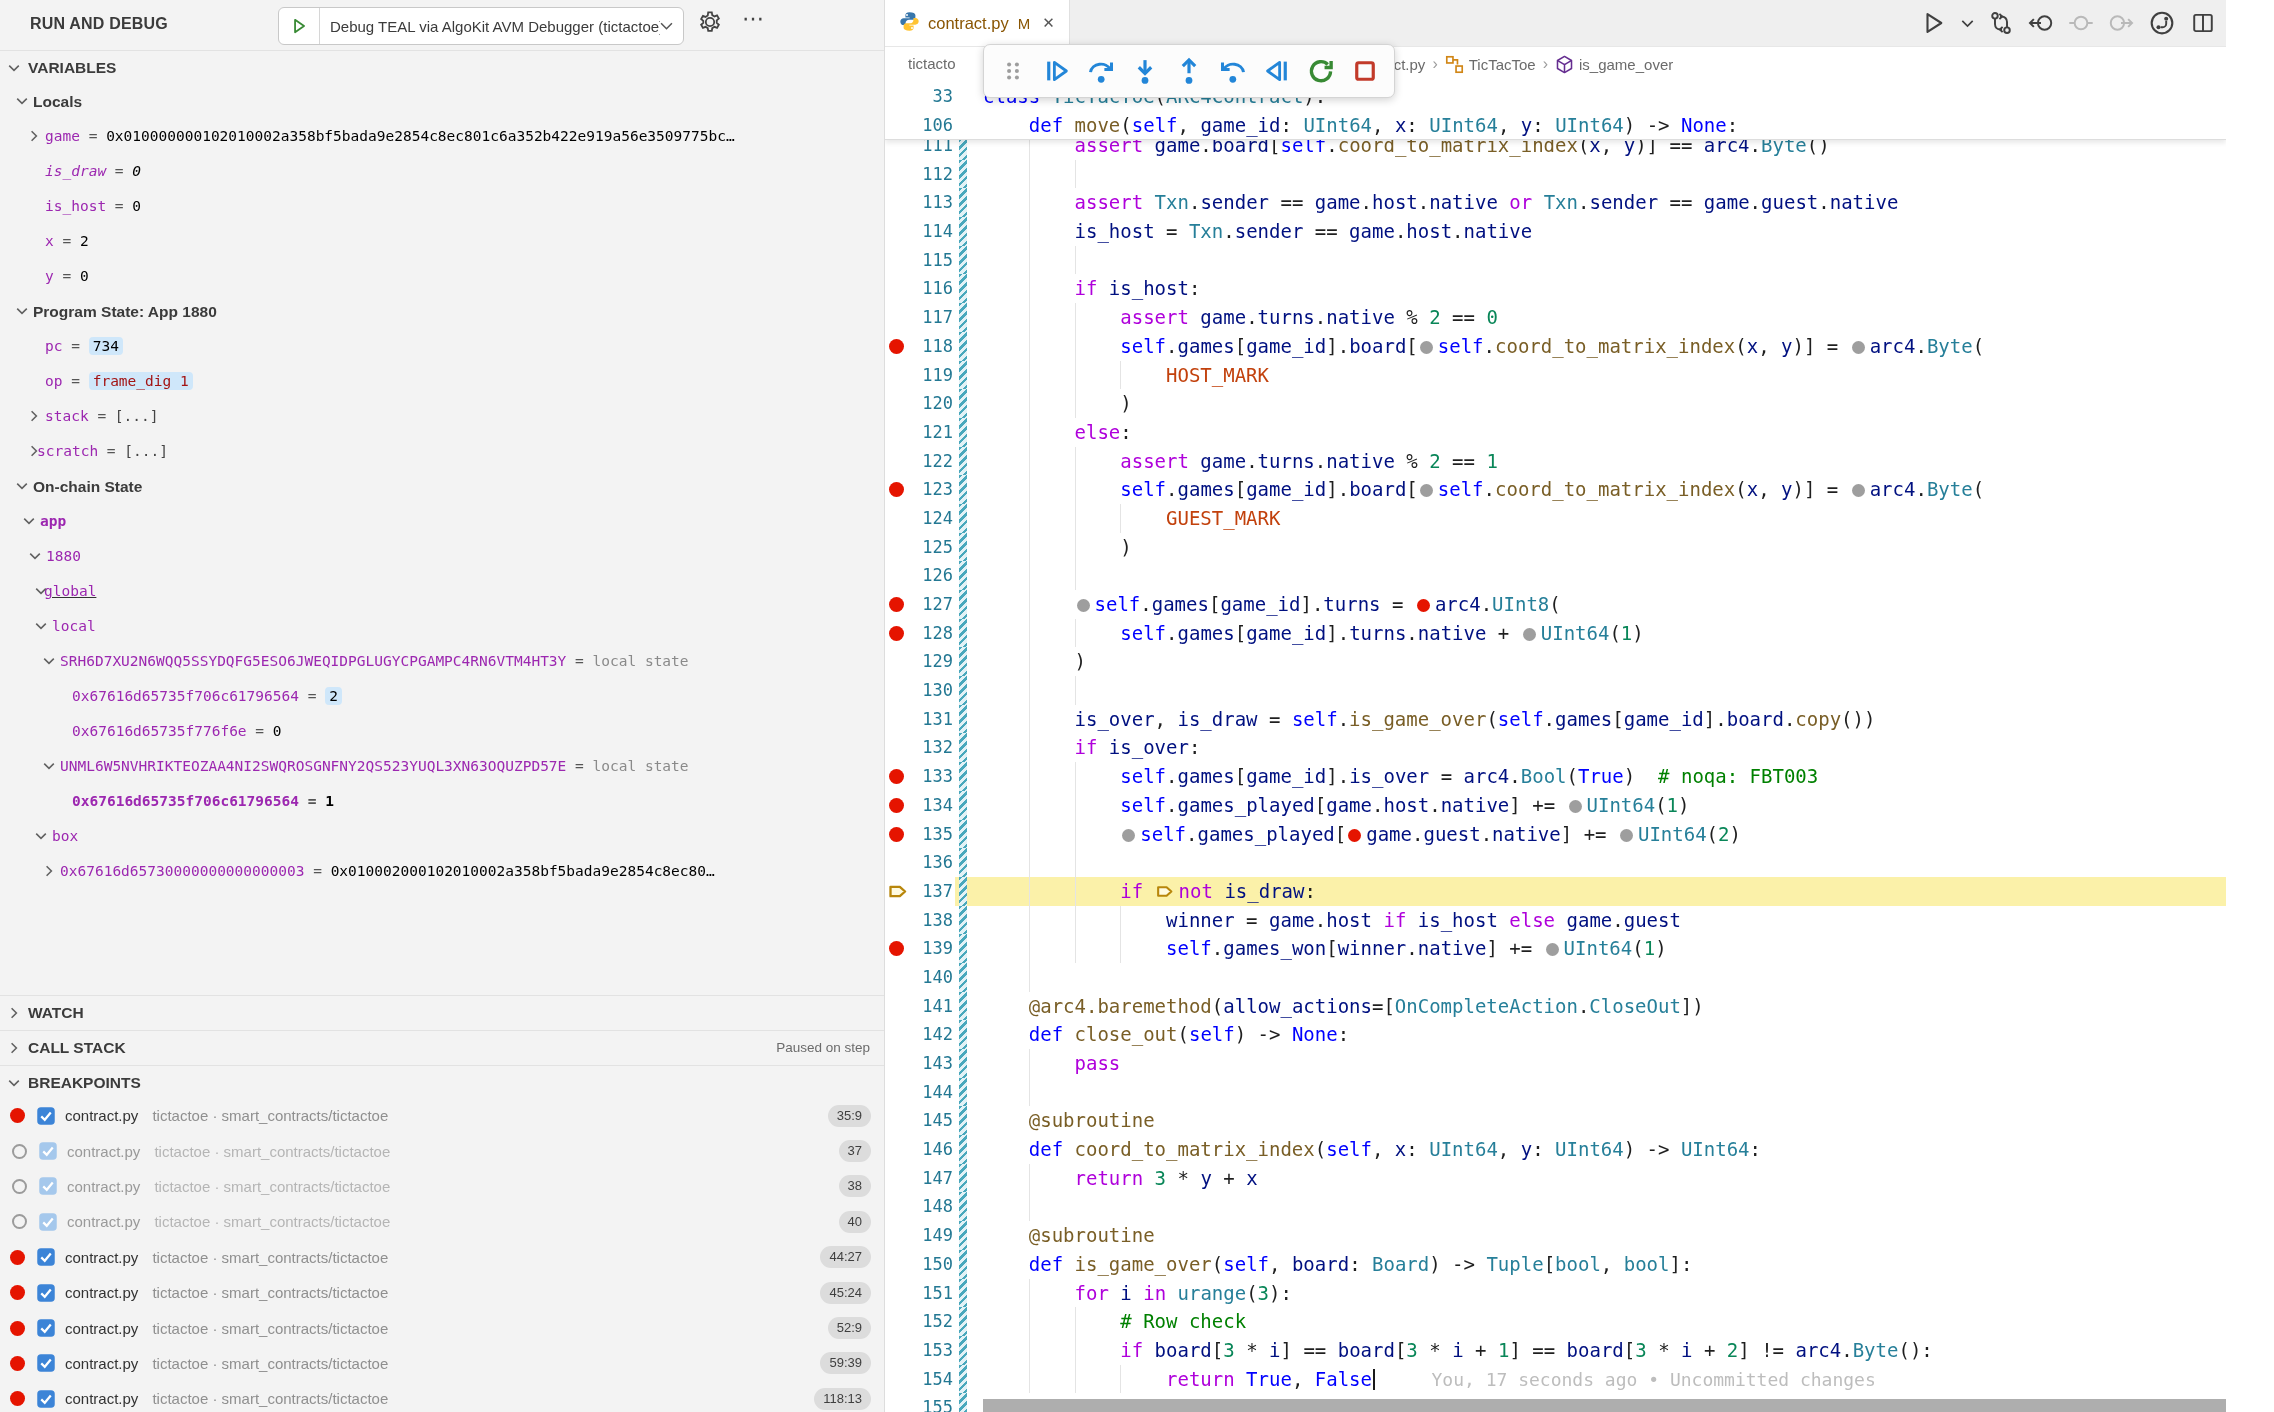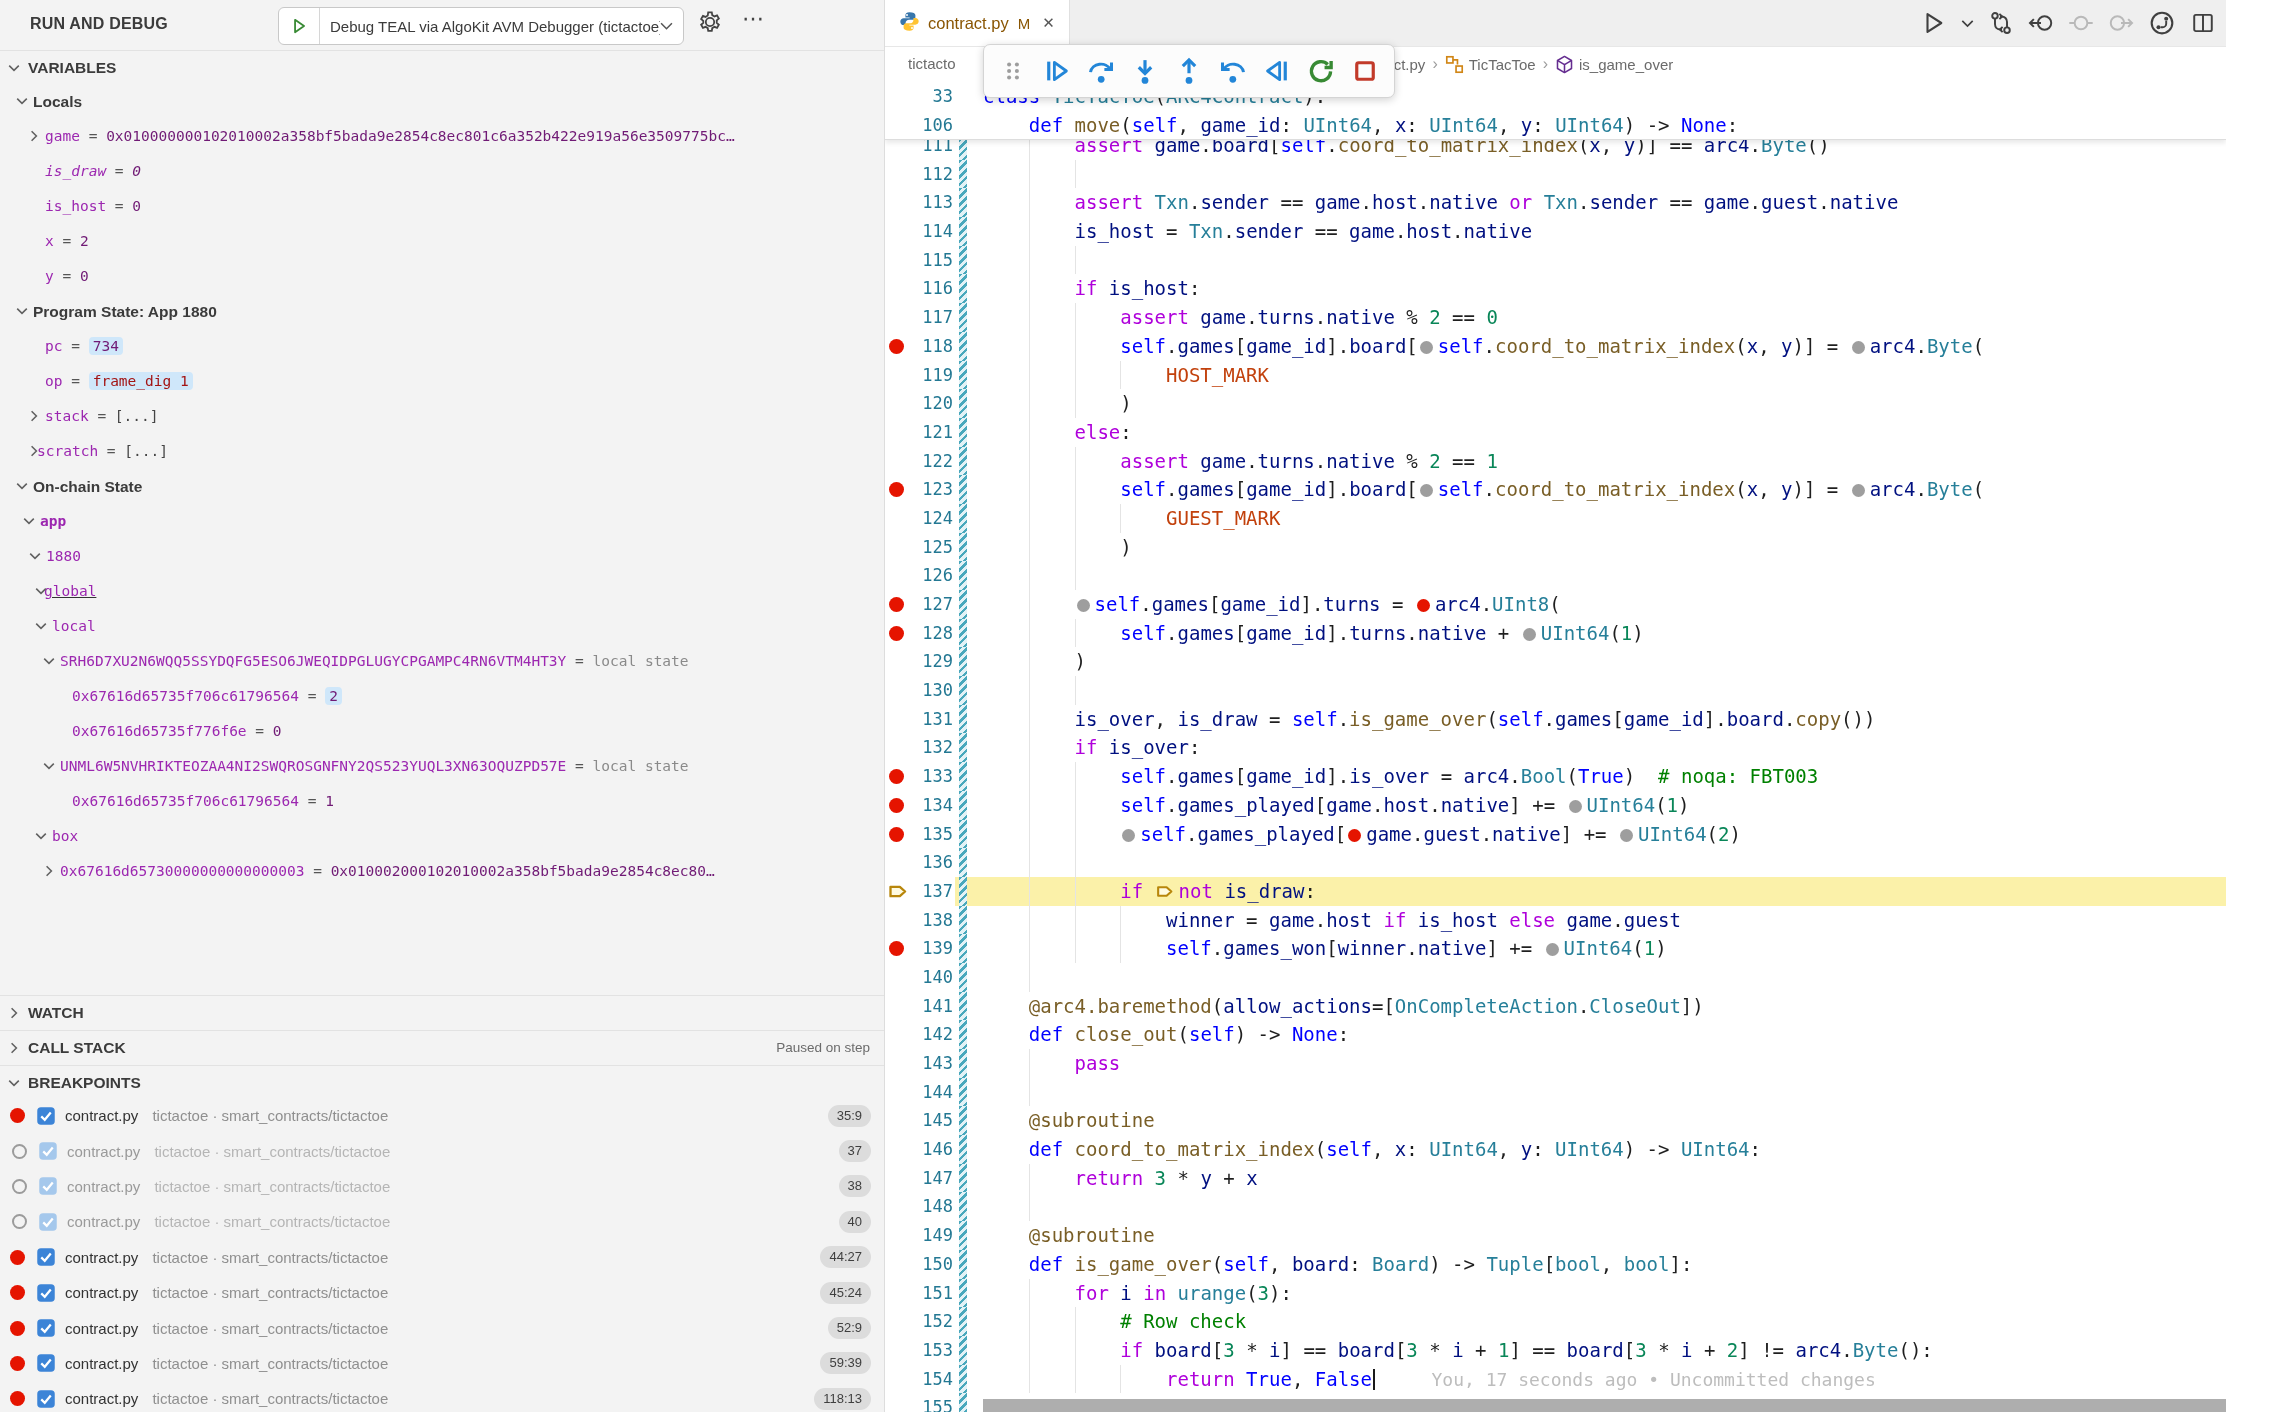--- a/index.html
+++ b/index.html
@@ -16,21 +16,21 @@
   .sect-head{position:relative;height:33px;border-top:1px solid #e2e2e2;display:flex;align-items:center;}
   .sect-head .chev{margin:0 8px 0 8px;}
   .sect-head .sect-label{font-size:15.5px;font-weight:bold;color:#3b3b3b;}
   .sect-head .right-note{position:absolute;right:14px;font-size:13.5px;color:#6b6b6b;font-weight:normal;}
   #vars-tree{position:relative;}
   .trow{position:relative;height:35px;line-height:35px;white-space:nowrap;font-family:"DejaVu Sans Mono",monospace;font-size:14.5px;color:#333;}
   .trow .chev{position:absolute;top:11px;}
   .tlabel{font-family:"Liberation Sans",sans-serif;font-weight:bold;font-size:15.5px;color:#3b3b3b;}
   .tkey{color:#9C27B0;}
   .teq{color:#555;}
-  .tv-g{color:#701a75;margin-top:44px;} .tv-r{color:#a31515;} .tv-p{color:#444;} .tv-m{color:#8a8a8a;}
+  .tv-g{color:#000000;margin-top:44px;} .tv-r{color:#a31515;} .tv-p{color:#444;} .tv-m{color:#8a8a8a;}
   .vhl{background:#cfe7fa;border-radius:4px;padding:1px 4px;}
   #bp-list .bprow{position:relative;height:35.4px;display:flex;align-items:center;}
   .bpmark{width:15px;height:15px;border-radius:50%;margin-left:10px;flex:none;}
   .bpmark.dot{background:#e51400;}
   .bpmark.circle{background:transparent;border:2px solid #9b9b9b;width:11px;height:11px;margin-left:12px;}
   .bpcheck{margin-left:11px;flex:none;display:flex;}
   .bpfile{font-size:15px;color:#333;margin-left:9px;}
   .bppath{font-size:15px;color:#8f8f8f;margin-left:14px;flex:1;white-space:nowrap;overflow:hidden;}
   .bpbadge{font-size:13px;color:#3f3f3f;background:#dcdcdc;border-radius:11px;height:22px;line-height:22px;padding:0 9px;margin-right:13px;flex:none;}
   .bprow.dim .bpfile{color:#9a9a9a;} .bprow.dim .bppath{color:#b5b5b5;}
@@ -167,21 +167,21 @@
               <path d="M1 3l4 4 4-4" fill="none" stroke="#616161" stroke-width="1.3"></path>
             </svg>
           </span><span class="tkey">SRH6D7XU2N6WQQ5SSYDQFG5ESO6JWEQIDPGLUGYCPGAMPC4RN6VTM4HT3Y</span><span class="teq"> = </span><span class="tv-m">local state</span></div>
         <div class="trow" style="padding-left: 72px;"><span class="tkey">0x67616d65735f706c61796564</span><span class="teq"> = </span><span class="tv-g vhl">2</span></div>
         <div class="trow" style="padding-left: 72px;"><span class="tkey">0x67616d65735f776f6e</span><span class="teq"> = </span><span class="tv-g">0</span></div>
         <div class="trow" style="padding-left: 60px;"><span class="chev" style="left:43px">
             <svg width="12" height="12" viewBox="0 0 10 10">
               <path d="M1 3l4 4 4-4" fill="none" stroke="#616161" stroke-width="1.3"></path>
             </svg>
           </span><span class="tkey">UNML6W5NVHRIKTEOZAA4NI2SWQROSGNFNY2QS523YUQL3XN63OQUZPD57E</span><span class="teq"> = </span><span class="tv-m">local state</span></div>
-        <div class="trow" style="padding-left: 72px;"><span class="tkey">0x67616d65735f706c61796564</span><span class="teq"> = </span><span class="tv-g">1</span></div>
+        <div class="trow" style="padding-left: 72px; font-weight: bold;"><span class="tkey">0x67616d65735f706c61796564</span><span class="teq"> = </span><span class="tv-g">1</span></div>
         <div class="trow" style="padding-left: 52px;"><span class="chev" style="left:35px">
             <svg width="12" height="12" viewBox="0 0 10 10">
               <path d="M1 3l4 4 4-4" fill="none" stroke="#616161" stroke-width="1.3"></path>
             </svg>
           </span><span class="tkey">box</span></div>
         <div class="trow" style="padding-left: 60px;"><span class="chev" style="left:43px">
             <svg width="12" height="12" viewBox="0 0 10 10">
               <path d="M3 1l4 4-4 4" fill="none" stroke="#616161" stroke-width="1.3"></path>
             </svg>
           </span><span class="tkey">0x67616d65730000000000000003</span><span class="teq"> = </span><span class="tv-g">0x010002000102010002a358bf5bada9e2854c8ec80…</span></div>

